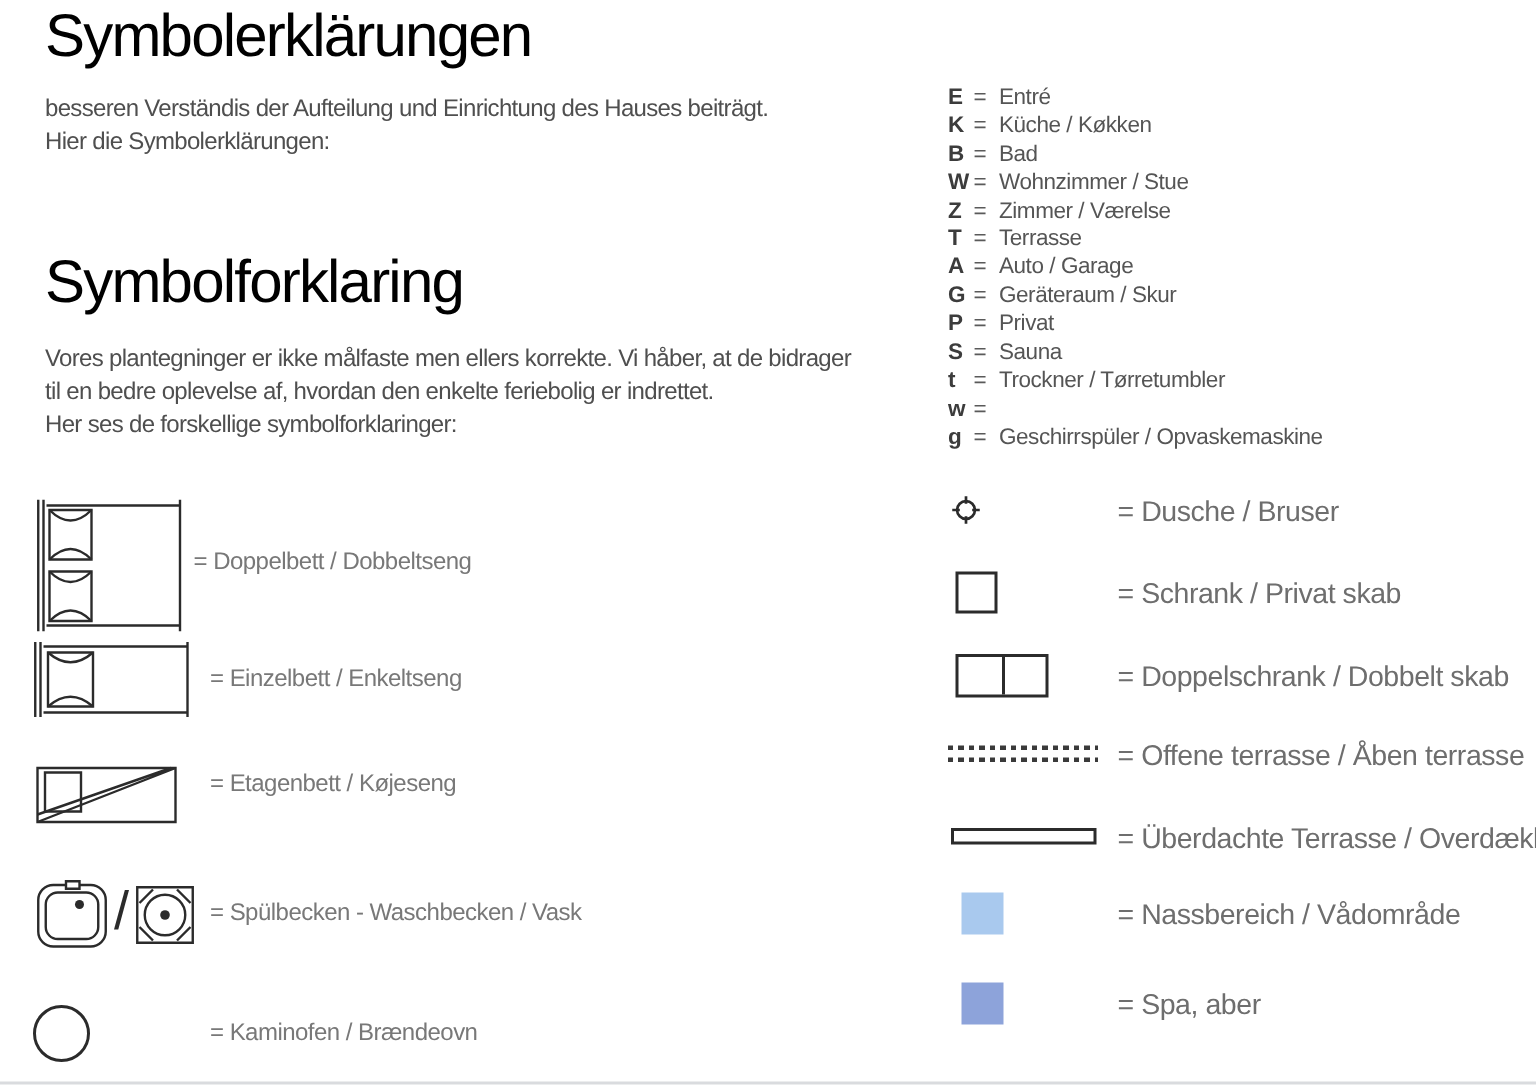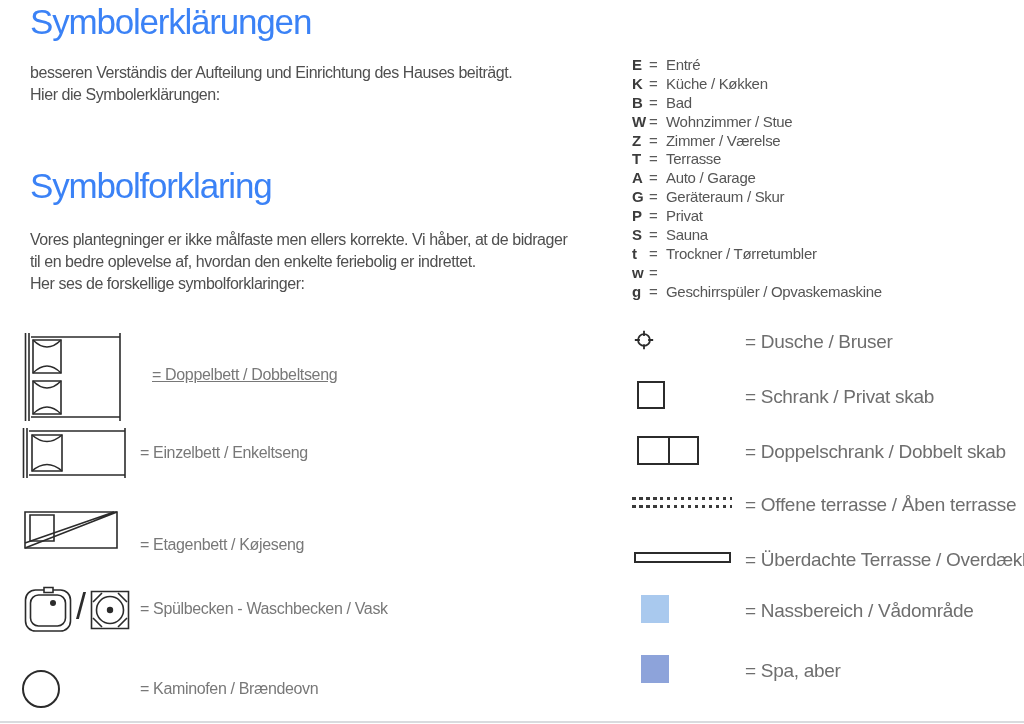--- a/index.html
+++ b/index.html
@@ -1,19 +1,19 @@
 <!DOCTYPE html>
 <html><head>
 <meta charset="utf-8">
 <style>
   * { margin:0; padding:0; box-sizing:border-box; }
   html,body { width:1024px; height:724px; }
   body { font-family:"Liberation Sans", sans-serif; background:#fff; position:relative; overflow:hidden; }
   .abs { position:absolute; }
-  .title { font-size:35px; font-weight:500; color:#3b82f6; letter-spacing:-1.2px; white-space:nowrap; }
+  .title { font-size:40px; font-weight:500; color:#000000; letter-spacing:-1.2px; white-space:nowrap; }
   .body-line { font-size:16px; color:#4f4f4f; letter-spacing:-0.45px; line-height:22px; white-space:nowrap; }
   .legend-list { left:632px; top:55px; }
   .legend-row { display:flex; align-items:center; height:18.9px; font-size:15px; letter-spacing:-0.3px; }
   .legend-letter { width:17px; font-weight:bold; color:#3c3c3c; }
   .legend-eq { width:17px; color:#5a5a5a; }
   .legend-label { color:#555; white-space:nowrap; }
   .sym-label-left { font-size:16px; color:#787878; letter-spacing:-0.35px; white-space:nowrap; }
   .sym-label-right { font-size:19px; color:#6e6e6e; letter-spacing:-0.3px; white-space:nowrap; }
   svg.sym { display:block; }
   svg.sym path, svg.sym rect, svg.sym circle { vector-effect:non-scaling-stroke; }
@@ -117,37 +117,37 @@
 
 <svg class="abs sym" style="left:24px; top:333px;" width="100" height="88" viewBox="0 0 100 88" fill="none" stroke="#2b2b2b" stroke-width="1.6">
   <path d="M1.5 0 V88 M5 0 V88"></path>
   <path d="M7 4 H96 M7 84 H96"></path>
   <path d="M96 0 V88"></path>
   <rect x="9" y="7" width="28" height="33"></rect>
   <path d="M9 7 Q23 21 37 7 M9 40 Q23 26 37 40"></path>
   <rect x="9" y="48" width="28" height="33"></rect>
   <path d="M9 48 Q23 62 37 48 M9 81 Q23 67 37 81"></path>
 </svg>
-<div class="abs sym-label-left" style="left:152px; top:366px;text-decoration:underline;">= Doppelbett / Dobbeltseng</div>
+<div class="abs sym-label-left" style="left:129px; top:366px;">= Doppelbett / Dobbeltseng</div>
 
 <svg class="abs sym" style="left:22px; top:428px;" width="108" height="50" viewBox="0 0 108 50" fill="none" stroke="#2b2b2b" stroke-width="1.6">
   <path d="M1.5 0 V50 M5 0 V50"></path>
   <path d="M7 3 H103 M7 47 H103"></path>
   <path d="M103 0 V50"></path>
   <rect x="10" y="7" width="30" height="36"></rect>
   <path d="M10 7 Q25 20 40 7 M10 43 Q25 30 40 43"></path>
 </svg>
 <div class="abs sym-label-left" style="left:140px; top:444px;">= Einzelbett / Enkeltseng</div>
 
 <svg class="abs sym" style="left:24px; top:510px;" width="95" height="40" viewBox="0 0 95 40" fill="none" stroke="#2b2b2b" stroke-width="1.6">
   <rect x="1" y="2" width="92" height="36"></rect>
   <rect x="6" y="5" width="24" height="26"></rect>
   <path d="M1 38 L93 2 M1 33 L90 2"></path>
 </svg>
-<div class="abs sym-label-left" style="left:140px; top:536px;">= Etagenbett / Køjeseng</div>
+<div class="abs sym-label-left" style="left:140px; top:514px;">= Etagenbett / Køjeseng</div>
 
 <svg class="abs sym" style="left:24px; top:586px;" width="50" height="47" viewBox="0 0 50 47" fill="none" stroke="#2b2b2b" stroke-width="1.6">
   <rect x="1.5" y="4" width="45" height="41" rx="10"></rect>
   <rect x="20" y="1.5" width="9" height="5" fill="#fff"></rect>
   <rect x="6.5" y="9" width="35" height="31" rx="8"></rect>
   <circle cx="29" cy="17" r="3" fill="#2b2b2b" stroke="none"></circle>
 </svg>
 <div class="abs slash" style="left:76px; top:586px;">/</div>
 <svg class="abs sym" style="left:90px; top:590px;" width="40" height="40" viewBox="0 0 40 40" fill="none" stroke="#2b2b2b" stroke-width="1.6">
   <rect x="1.5" y="1.5" width="37" height="37"></rect>

